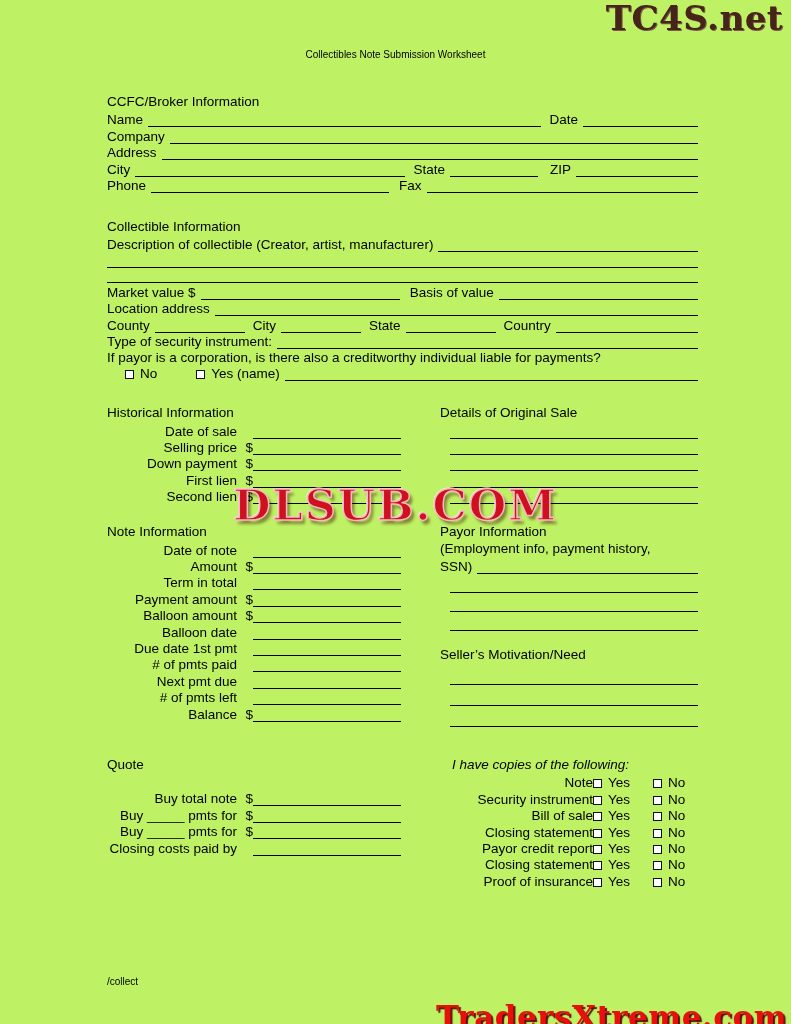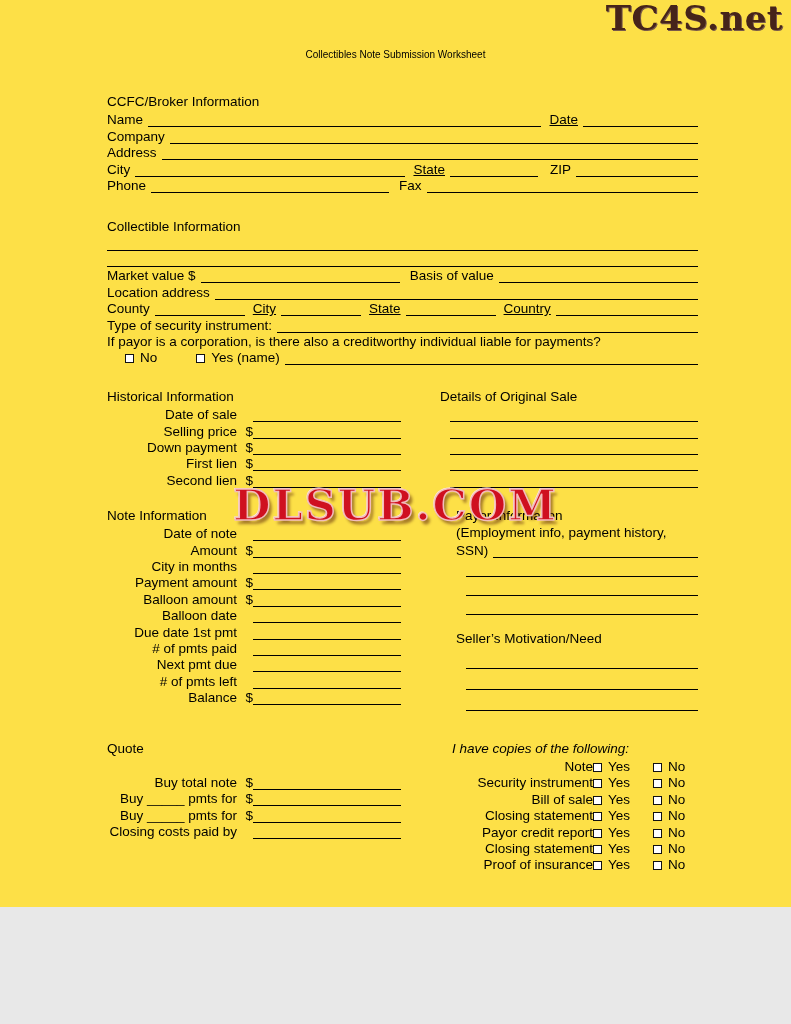--- a/index.html
+++ b/index.html
@@ -1,46 +1,46 @@
 <!DOCTYPE html>
 <html><head>
 <meta charset="utf-8">
 <style>
   * { margin:0; padding:0; box-sizing:border-box; }
   html,body { background:#e8e8e8; }
   .page {
-    width:791px; height:907px; position:relative; background:#fde047;
+    width:791px; height:1024px; position:relative; background:#bef264;
     color:#000; font-family:"Liberation Sans", sans-serif; font-size:13.5px;
     margin:0 auto; overflow:hidden;
   }
   .content { padding:0 93px 0 107px; }
 
   .site-logo {
     position:absolute; top:-2px; right:8px;
     font-family:"DejaVu Serif", serif; font-weight:bold; font-size:34px;
     color:#46241a; letter-spacing:0.5px;
     text-shadow:1px 1px 0 #7a5a4a;
   }
   .title { text-align:center; font-weight:normal; font-size:10px; padding-top:49px; height:67px; }
 
   .sec-heading { font-weight:normal; height:17px; white-space:nowrap; }
   .sec1 { margin-top:27px; }
   .sec2 { margin-top:26px; }
   .sec3 { margin-top:24px; }
-  .sec4 { margin-top:20px;gap:16px; }
+  .sec4 { margin-top:20px; }
   .sec5 { margin-top:30px; }
 
   .frow { display:flex; align-items:flex-end; height:16.4px;text-align:right; }
   .trow { height:16px; display:flex; align-items:flex-end; }
   .blankrow { height:15.5px; display:flex; align-items:flex-end; }
   .lbl { white-space:nowrap; padding-right:5px; }
   .line { flex:1 1 auto; height:12px; border-bottom:1px solid #000; }
   .w80 { flex:0 0 80px; } .w88 { flex:0 0 88px; } .w90 { flex:0 0 90px; }
   .w115 { flex:0 0 115px; } .w122 { flex:0 0 122px; } .w238 { flex:0 0 238px; }
-  .pl8 { padding-left:8px;text-decoration:underline; } .pl10 { padding-left:10px; } .pl12 { padding-left:12px; }
+  .pl8 { padding-left:8px; } .pl10 { padding-left:10px; } .pl12 { padding-left:12px; }
   .ind { padding-left:18px; }
   .ml34 { margin-left:34px; }
 
   .twocol { display:flex; }
   .leftcol { flex:0 0 294px; }
   .rightcol { flex:1 1 auto; margin-left:39px; }
   .lbl2 { flex:0 0 130px; white-space:nowrap; }
   .dollar { flex:0 0 16px; }
   .suffix { white-space:nowrap; padding-left:5px; margin-right:-24px; }
   .ind10 .line:first-child { margin-left:10px; }
@@ -114,20 +114,24 @@
       <div class="frow">
         <span class="lbl">Phone</span>
         <span class="line w238"></span>
         <span class="lbl pl10">Fax</span>
         <span class="line"></span>
       </div>
     </div>
 
     <div class="sec2">
       <div class="sec-heading">Collectible Information</div>
+      <div class="frow">
+        <span class="lbl">Description of collectible (Creator, artist, manufacturer)</span>
+        <span class="line"></span>
+      </div>
       <div class="blankrow">
           <span class="line"></span>
         </div>
       <div class="blankrow">
           <span class="line"></span>
         </div>
       <div class="frow">
         <span class="lbl">Market value $</span>
         <span class="line"></span>
         <span class="lbl pl10">Basis of value</span>
@@ -217,21 +221,21 @@
           <span class="lbl2">Date of note</span>
           <span class="dollar"></span>
           <span class="line"></span>
         </div>
         <div class="frow">
           <span class="lbl2">Amount</span>
           <span class="dollar">$</span>
           <span class="line"></span>
         </div>
         <div class="frow">
-          <span class="lbl2">City in months</span>
+          <span class="lbl2">Term in total</span>
           <span class="dollar"></span>
           <span class="line"></span>
         </div>
         <div class="frow">
           <span class="lbl2">Payment amount</span>
           <span class="dollar">$</span>
           <span class="line"></span>
         </div>
         <div class="frow">
           <span class="lbl2">Balloon amount</span>

